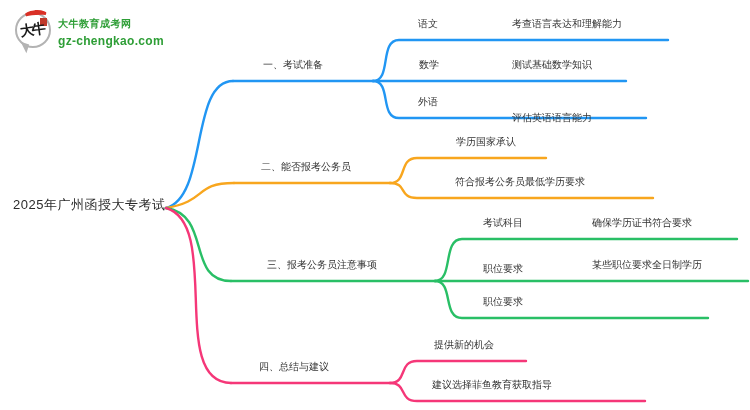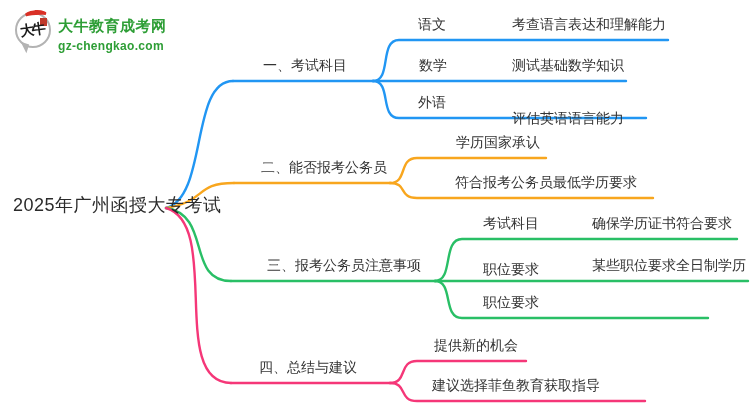--- a/index.html
+++ b/index.html
@@ -2,23 +2,23 @@
 <html><head>
 <meta charset="utf-8">
 <style>
   html,body{margin:0;padding:0;background:#ffffff;}
   .stage{
     position:relative;width:750px;height:410px;overflow:hidden;background:#ffffff;
     font-family:"Liberation Sans","DejaVu Sans",sans-serif;
   }
   .stage svg{position:absolute;left:0;top:0;}
   .node{
-    position:absolute;white-space:nowrap;color:#333333;font-size:14px;line-height:16px;
+    position:absolute;white-space:nowrap;color:#333333;font-size:10px;line-height:16px;
   }
-  .root-node{font-size:18px;color:#2b2b2b;letter-spacing:0.5px;}
+  .root-node{font-size:13px;color:#2b2b2b;letter-spacing:0.5px;}
   
   .logo{position:absolute;left:15px;top:12px;display:flex;align-items:flex-start;}
   .bubble{
     position:relative;width:36px;height:36px;border:2px solid #b3b3b3;border-radius:50%;
     background:#fff;box-sizing:border-box;
   }
   .bubble .tail{
     position:absolute;left:2px;bottom:-6px;width:0;height:0;
     border-left:9px solid transparent;border-top:9px solid #b3b3b3;transform:rotate(18deg);
   }
@@ -26,21 +26,21 @@
     position:absolute;left:3px;top:7px;width:30px;font-size:14px;font-weight:bold;color:#1a1a1a;
     font-family:"Liberation Serif","DejaVu Serif",serif;transform:rotate(-8deg);letter-spacing:-2px;
   }
   .red-arc{
     position:absolute;left:7px;top:-4px;width:24px;height:12px;border-radius:50%;
     border-top:5px solid #d93026;border-left:2px solid transparent;border-right:2px solid transparent;
     transform:rotate(-4deg);box-sizing:border-box;
   }
   .red-seal{position:absolute;right:2px;top:4px;width:7px;height:8px;background:#c0392b;}
   .brand{margin-left:7px;padding-top:5px;}
-  .brand-title{font-size:15px;font-weight:bold;color:#2e9e36;letter-spacing:0.5px;}
+  .brand-title{font-size:10px;font-weight:bold;color:#2e9e36;letter-spacing:0.5px;}
   .brand-domain{font-size:12px;font-weight:bold;color:#2e9e36;letter-spacing:0.3px;margin-top:3px;}
 </style>
 </head>
 <body>
 
 <div class="stage">
 
   <svg width="750" height="410" viewBox="0 0 750 410">
 
     <g fill="none" stroke-width="2.4" stroke-linecap="round">
@@ -82,21 +82,21 @@
       <div class="tail"></div>
     </div>
     <div class="brand">
       <div class="brand-title">大牛教育成考网</div>
       <div class="brand-domain">gz-chengkao.com</div>
     </div>
   </div>
 
   <div class="node root-node" style="left:13px;top:197px">2025年广州函授大专考试</div>
 
-  <div class="node" style="left:263px;top:57px">一、考试科目</div>
+  <div class="node" style="left:263px;top:57px">一、考试准备</div>
   <div class="node" style="left:261px;top:159px">二、能否报考公务员</div>
   <div class="node" style="left:267px;top:257px">三、报考公务员注意事项</div>
   <div class="node" style="left:259px;top:359px">四、总结与建议</div>
 
   <div class="node" style="left:418px;top:16px">语文</div>
   <div class="node" style="left:512px;top:16px">考查语言表达和理解能力</div>
   <div class="node" style="left:419px;top:57px">数学</div>
   <div class="node" style="left:512px;top:57px">测试基础数学知识</div>
   <div class="node" style="left:418px;top:94px">外语</div>
   <div class="node" style="left:512px;top:110px">评估英语语言能力</div>

